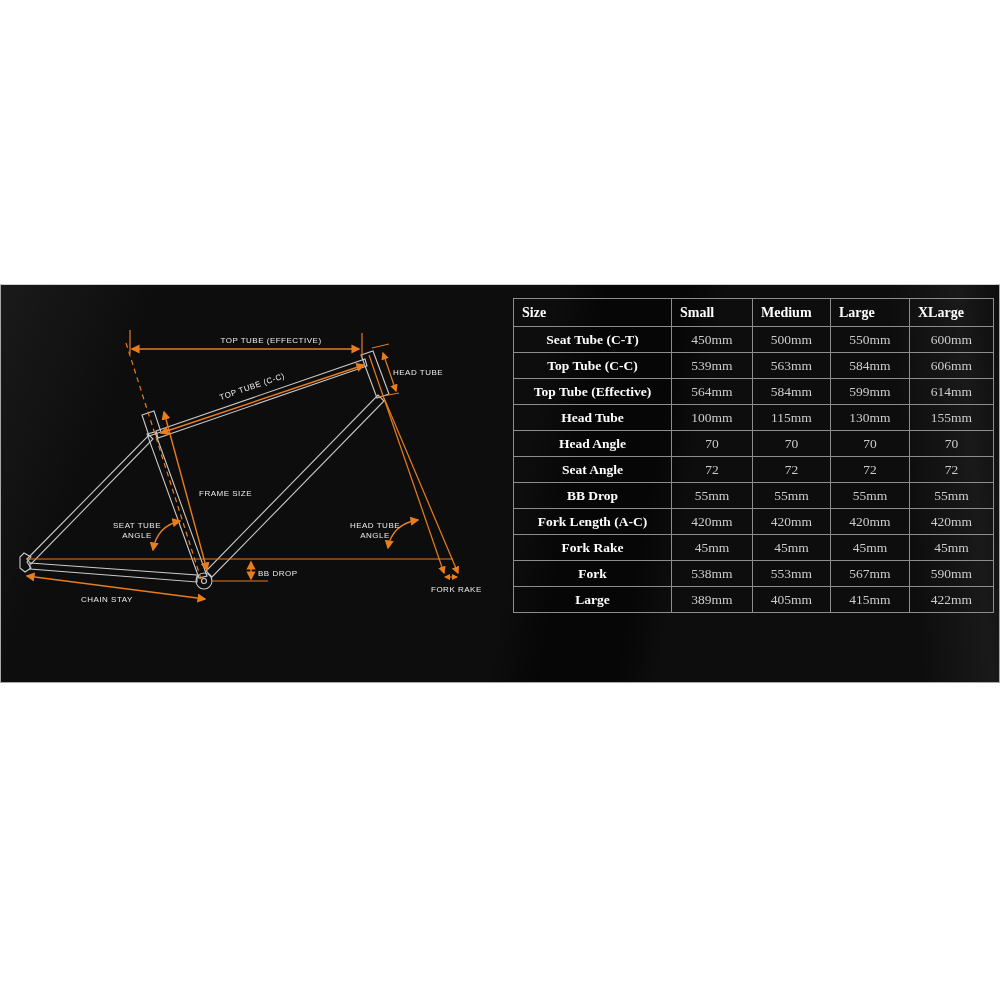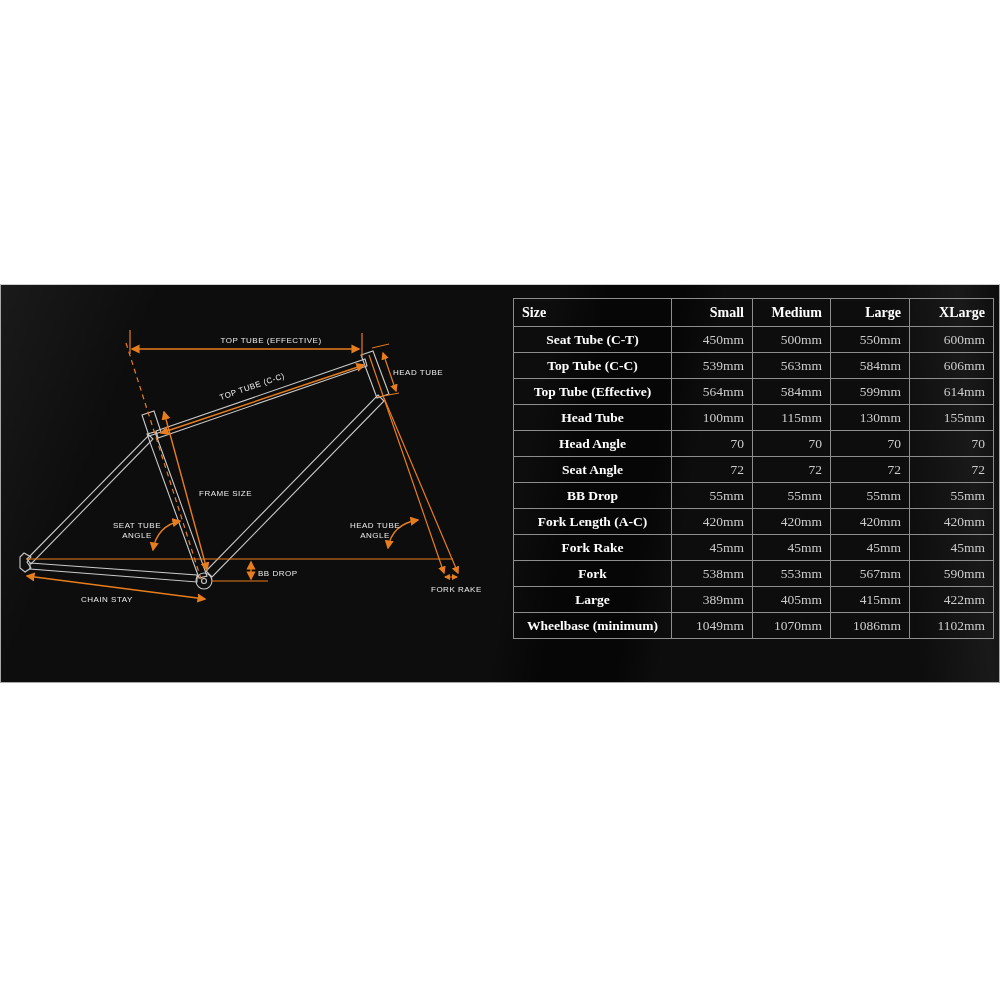--- a/index.html
+++ b/index.html
@@ -10,24 +10,24 @@
          background-image:
            linear-gradient(112deg, rgba(255,255,255,0.055) 0%, rgba(255,255,255,0) 14%),
            linear-gradient(100deg, rgba(0,0,0,0) 52%, rgba(0,0,0,0.55) 57%, rgba(0,0,0,0.55) 64%, rgba(0,0,0,0) 68%),
            linear-gradient(85deg, rgba(0,0,0,0) 89%, rgba(255,255,255,0.05) 96%, rgba(0,0,0,0) 100%);
          border:1px solid #a8a8a8;border-top-color:#cfcfcf;}
   .diagram-svg{position:absolute;left:0;top:0;}
   .geo-table{position:absolute;left:512px;top:13px;border-collapse:collapse;table-layout:fixed;
              width:480px;font-family:Liberation Serif, serif;}
   .geo-table th,.geo-table td{border:1px solid #8d8d8d;padding:0 8px;height:25px;
              font-size:13.5px;line-height:15px;white-space:nowrap;overflow:hidden;}
-  .geo-table thead th{color:#ffffff;font-weight:bold;text-align:right;height:27px;font-size:14px;}
+  .geo-table thead th{color:#ffffff;font-weight:bold;text-align:left;height:27px;font-size:14px;}
   .geo-table thead th.first{text-align:left;}
   .geo-table tbody th{color:#ffffff;font-weight:bold;text-align:center;}
-  .geo-table tbody td{color:#cccccc;text-align:right;font-weight:normal;}
+  .geo-table tbody td{color:#cccccc;text-align:center;font-weight:normal;}
   text.dlabel{fill:#ebebeb;font-family:"Liberation Sans",sans-serif;font-size:8px;letter-spacing:0.5px;}
 </style>
 </head>
 <body>
 
 <div class="page">
   <div class="panel">
 
     <svg class="diagram-svg" width="505" height="397" viewBox="0 0 505 397">
       <defs>
@@ -174,24 +174,17 @@
             <td>567mm</td>
             <td>590mm</td>
           </tr>
           <tr>
             <th>Large</th>
             <td>389mm</td>
             <td>405mm</td>
             <td>415mm</td>
             <td>422mm</td>
           </tr>
-          <tr>
-            <th>Wheelbase (minimum)</th>
-            <td>1049mm</td>
-            <td>1070mm</td>
-            <td>1086mm</td>
-            <td>1102mm</td>
-          </tr>
         </tbody>
     </table>
 
   </div>
 </div>
 
 </body></html>

